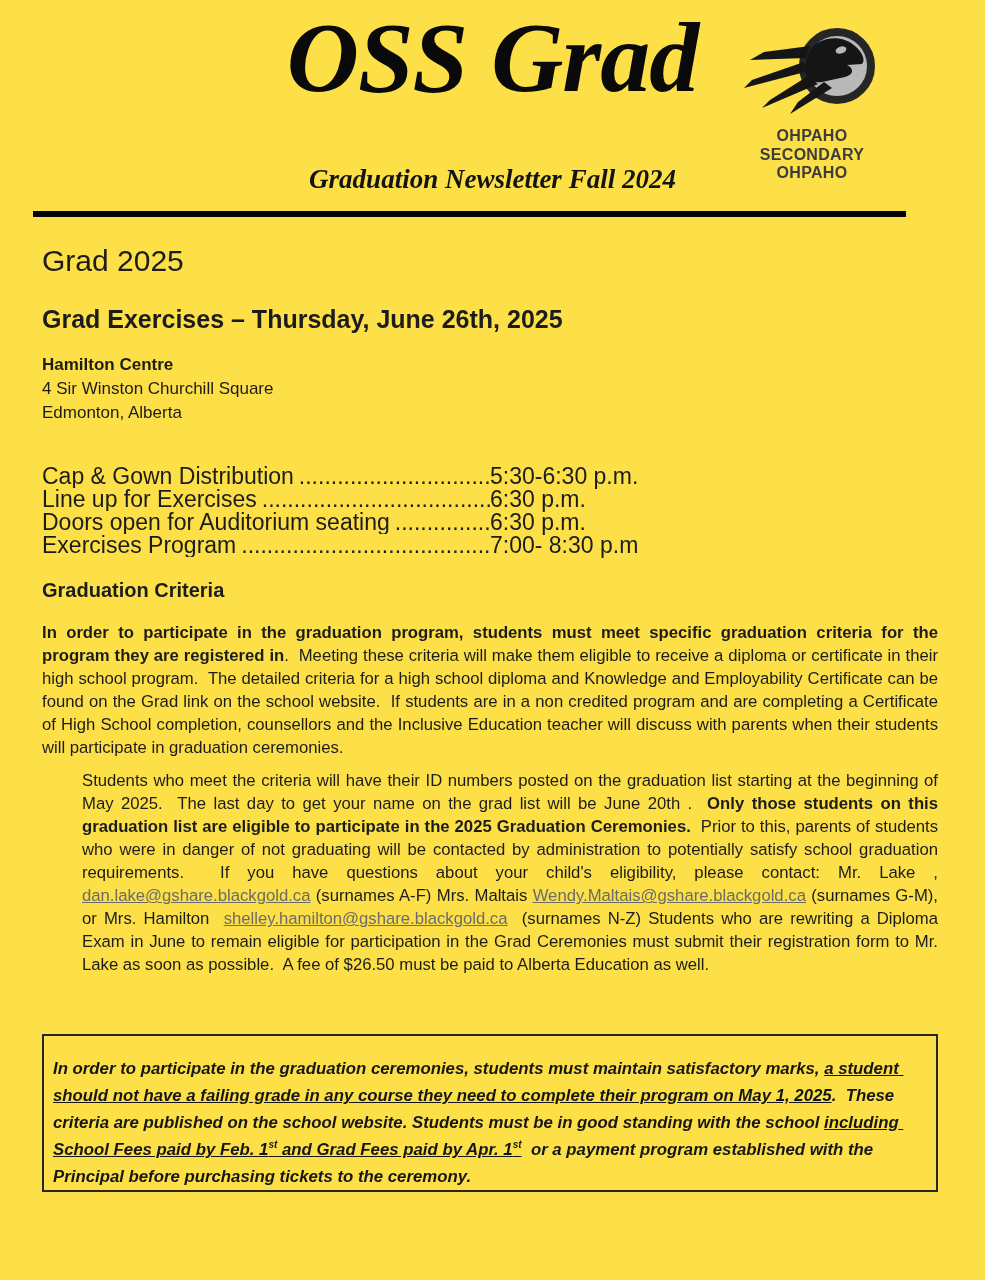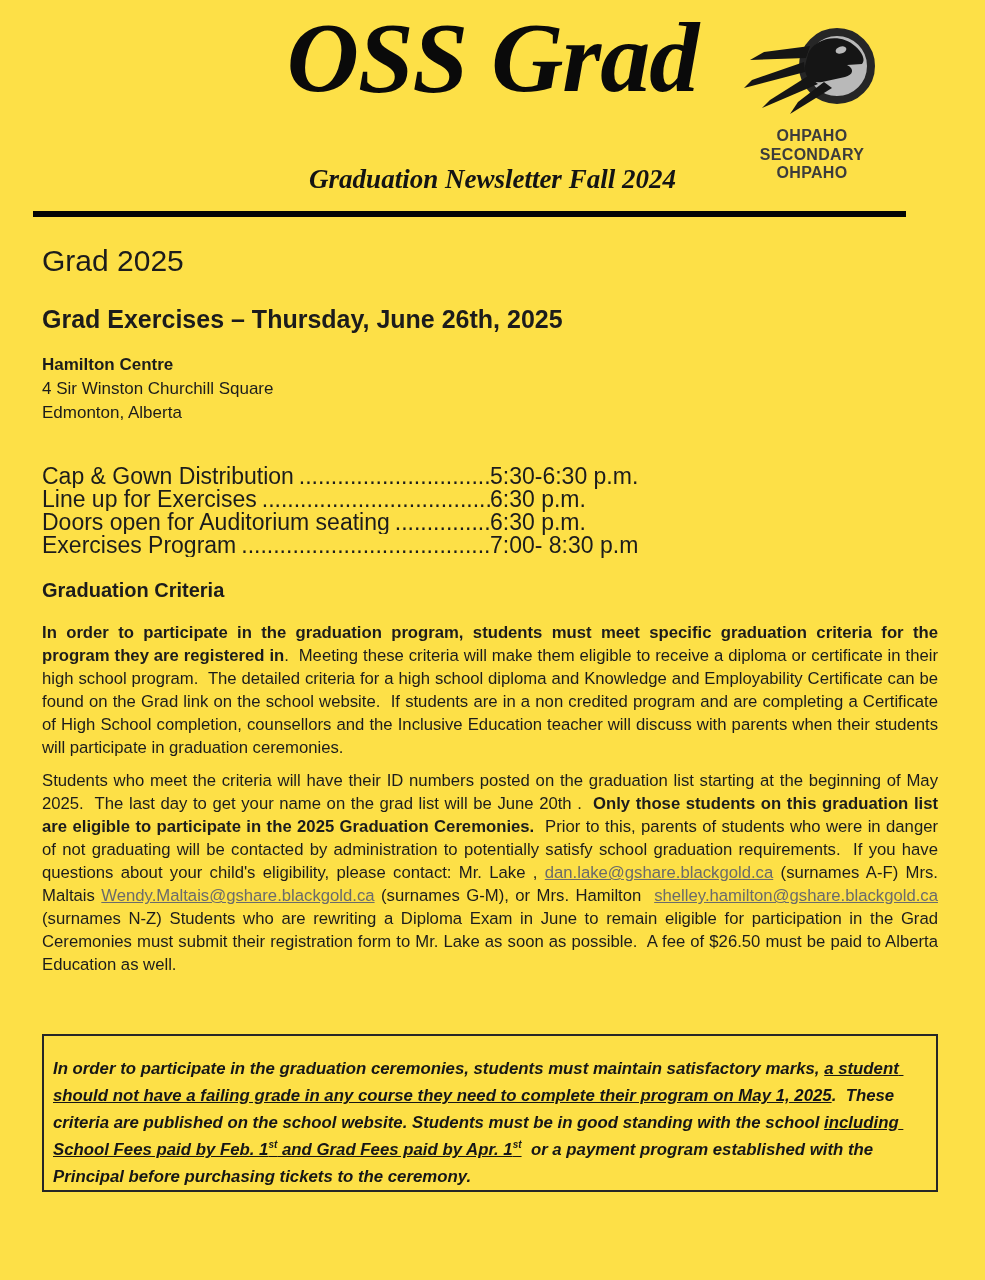--- a/index.html
+++ b/index.html
@@ -40,21 +40,21 @@
   .sched-dots { flex:1; overflow:hidden; white-space:nowrap; margin-left:5px; }
   .sched-dots::after {
     content:"..........................................................................................................";
   }
   .sched-time { white-space:nowrap; }
   .h-criteria { margin:22px 0 0; font-size:20px; font-weight:bold; line-height:1.15; }
   .para {
     margin:19px 0 0; text-align:justify; font-size:16.7px; line-height:23px;
     white-space:pre-wrap;
   }
-  .para.p2 { margin-top:10px; }
+  .para.p2 { margin-top:10px;margin-left:40px; }
   .b { font-weight:bold; }
   .email-link { color:#6b6b6b; text-decoration:underline; cursor:pointer; }
   .notice-box {
     margin-top:58px; border:2px solid #262626;
     padding:19px 14px 0 9px;
     font-weight:bold; font-style:italic; font-size:16.8px; line-height:27px;
     white-space:pre-wrap; color:#161616;
   }
   .u { text-decoration:underline; }
   .notice-box sup { font-size:10px; line-height:0; }

